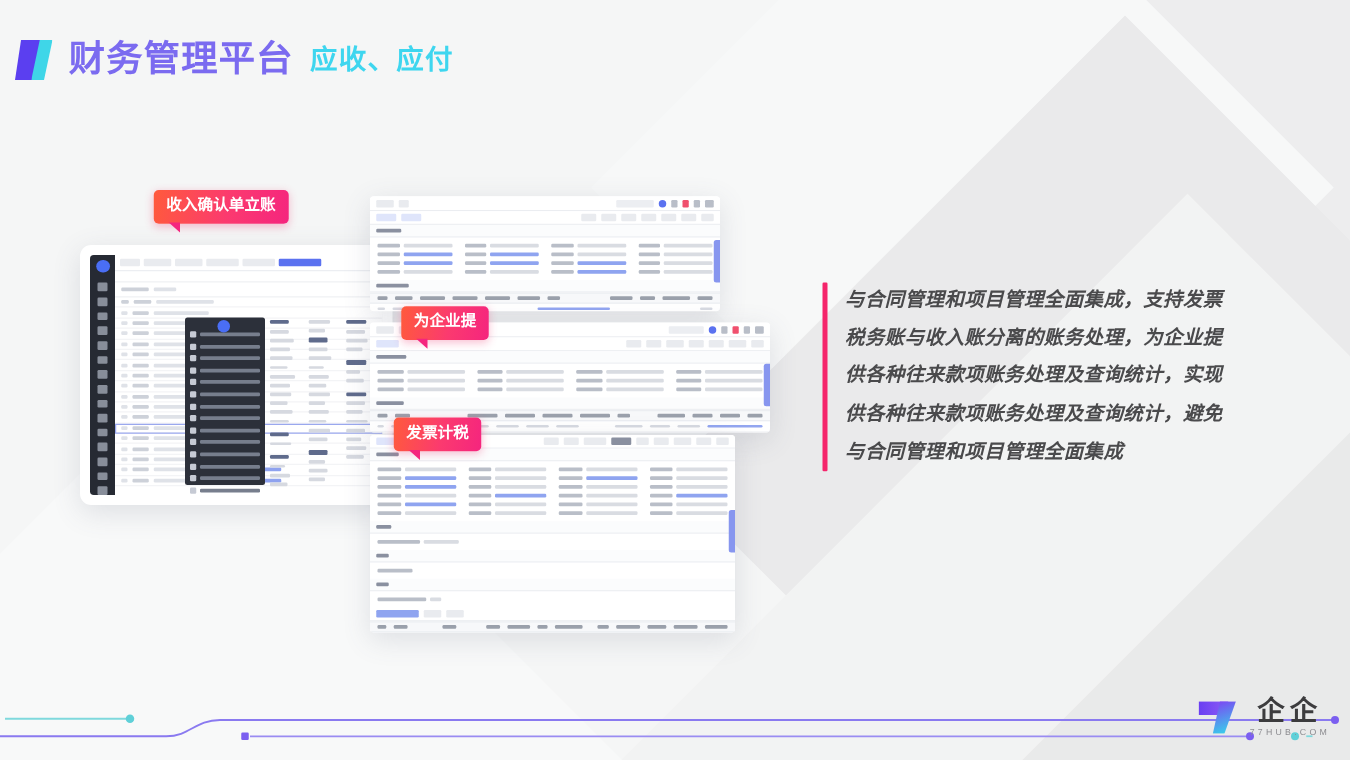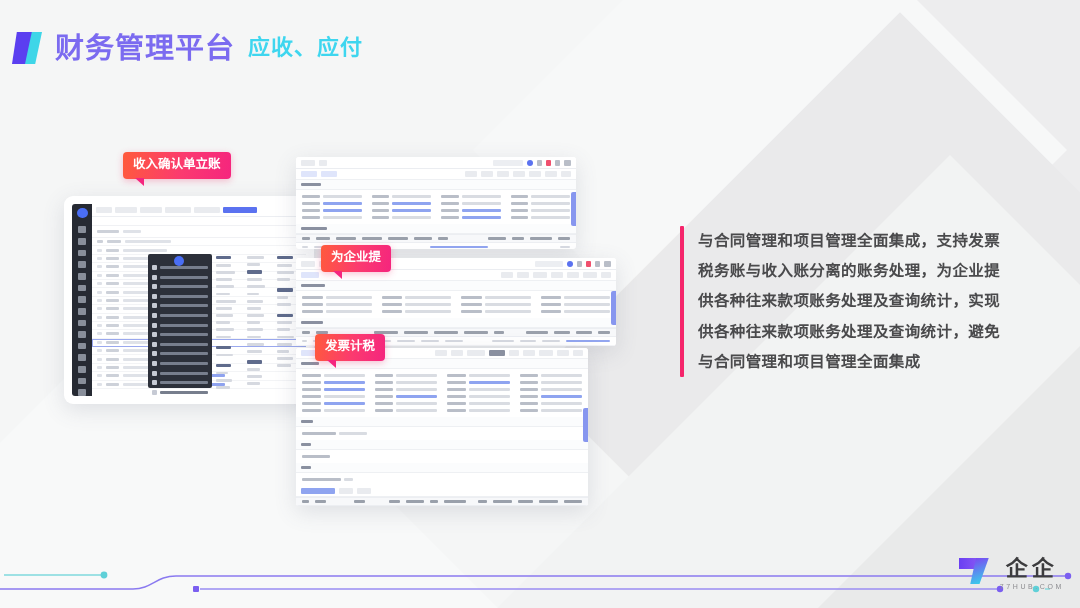--- a/index.html
+++ b/index.html
@@ -172,36 +172,36 @@
     border-right: 0 solid transparent;
     border-top: 8px solid #f5257e;
   }
   .co-1 { left: 123px; top: 152px; }
   .co-2 { left: 325px; top: 145px; }
   .co-3 { left: 321px; top: 245px; }
   .co-4 { left: 315px; top: 334px; }
 
   
   .desc {
-    position: absolute; left: 680px; top: 226px; width: 380px;
-    display: flex; gap: 14px;
+    position: absolute; left: 658px; top: 226px; width: 380px;
+    display: flex; gap: 14px; font-style: italic;
   }
   .desc-bar { width: 4px; background: #f5256b; border-radius: 1px; flex: none; }
   .desc-text {
     font-size: 15.5px; line-height: 1.95; font-weight: bold;
     color: #4a4a4c; letter-spacing: .4px;
   }
 
   
   .deco { position: absolute; left: 0; bottom: 0; width: 1080px; height: 60px; }
 
   
   .footer-logo {
     position: absolute; right: 16px; bottom: 18px;
-    display: flex; align-items: flex-start; gap: 7px;
+    display: flex; align-items: center; gap: 7px;
   }
   .fl-mark { position: relative; width: 34px; height: 26px; }
   .fl-mark .a, .fl-mark .b { position: absolute; }
   .fl-mark .a {
     left: 0; top: 0; width: 24px; height: 11px;
     background: linear-gradient(90deg,#6a3ff2,#8d5cf5);
     clip-path: polygon(0 0, 100% 0, 88% 100%, 0 100%);
   }
   .fl-mark .b {
     left: 8px; top: 0; width: 22px; height: 26px;

